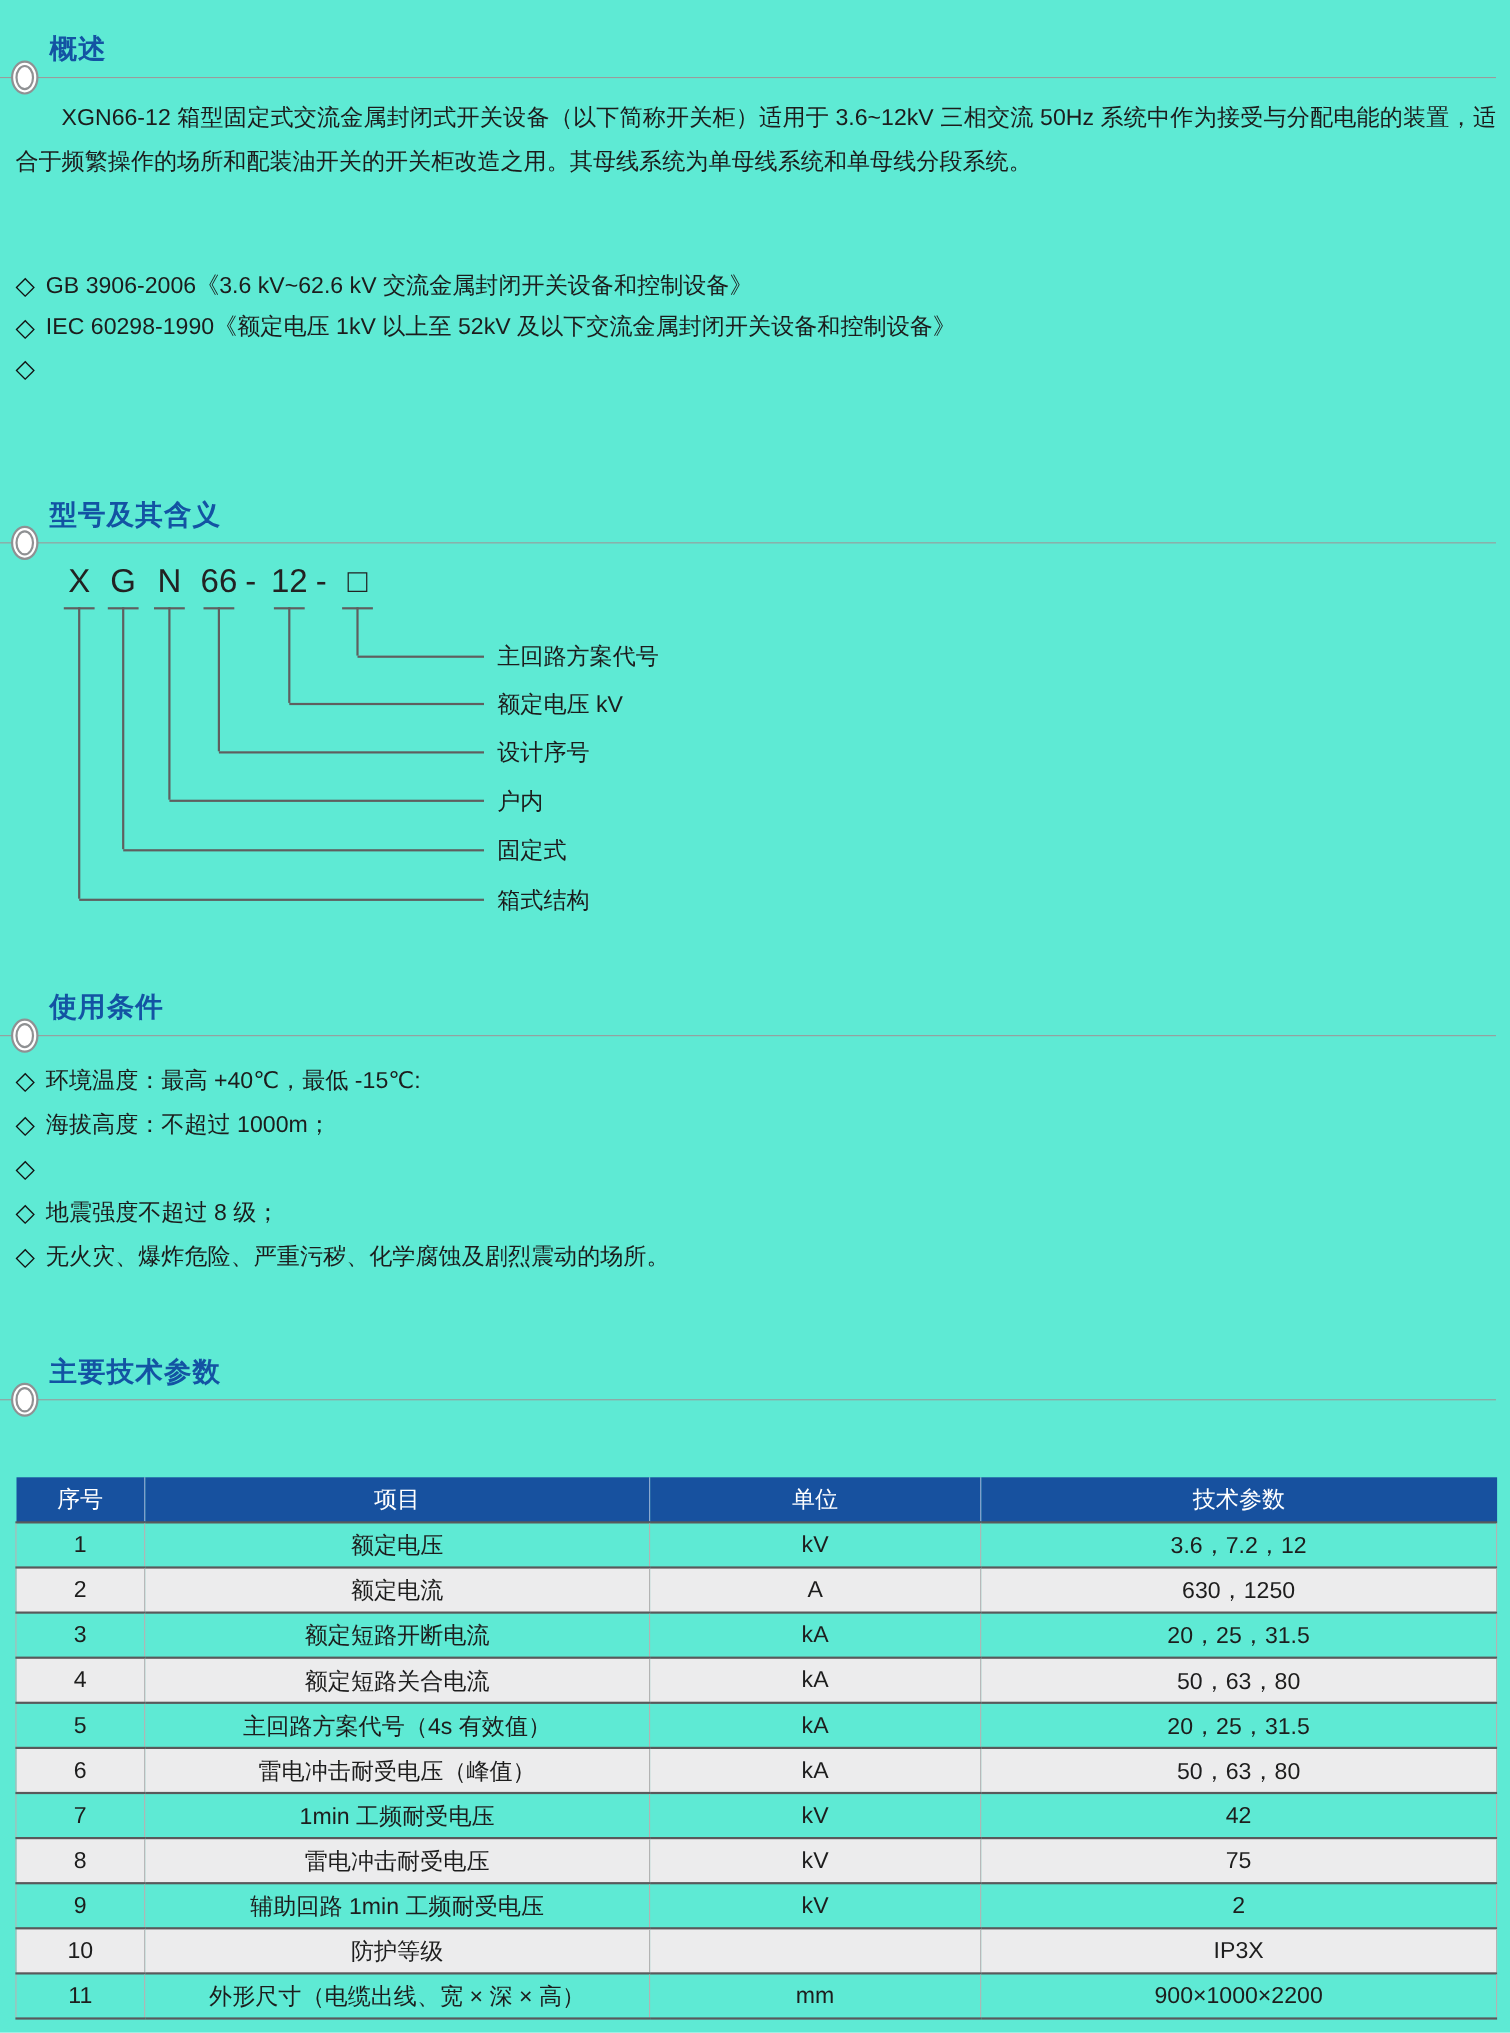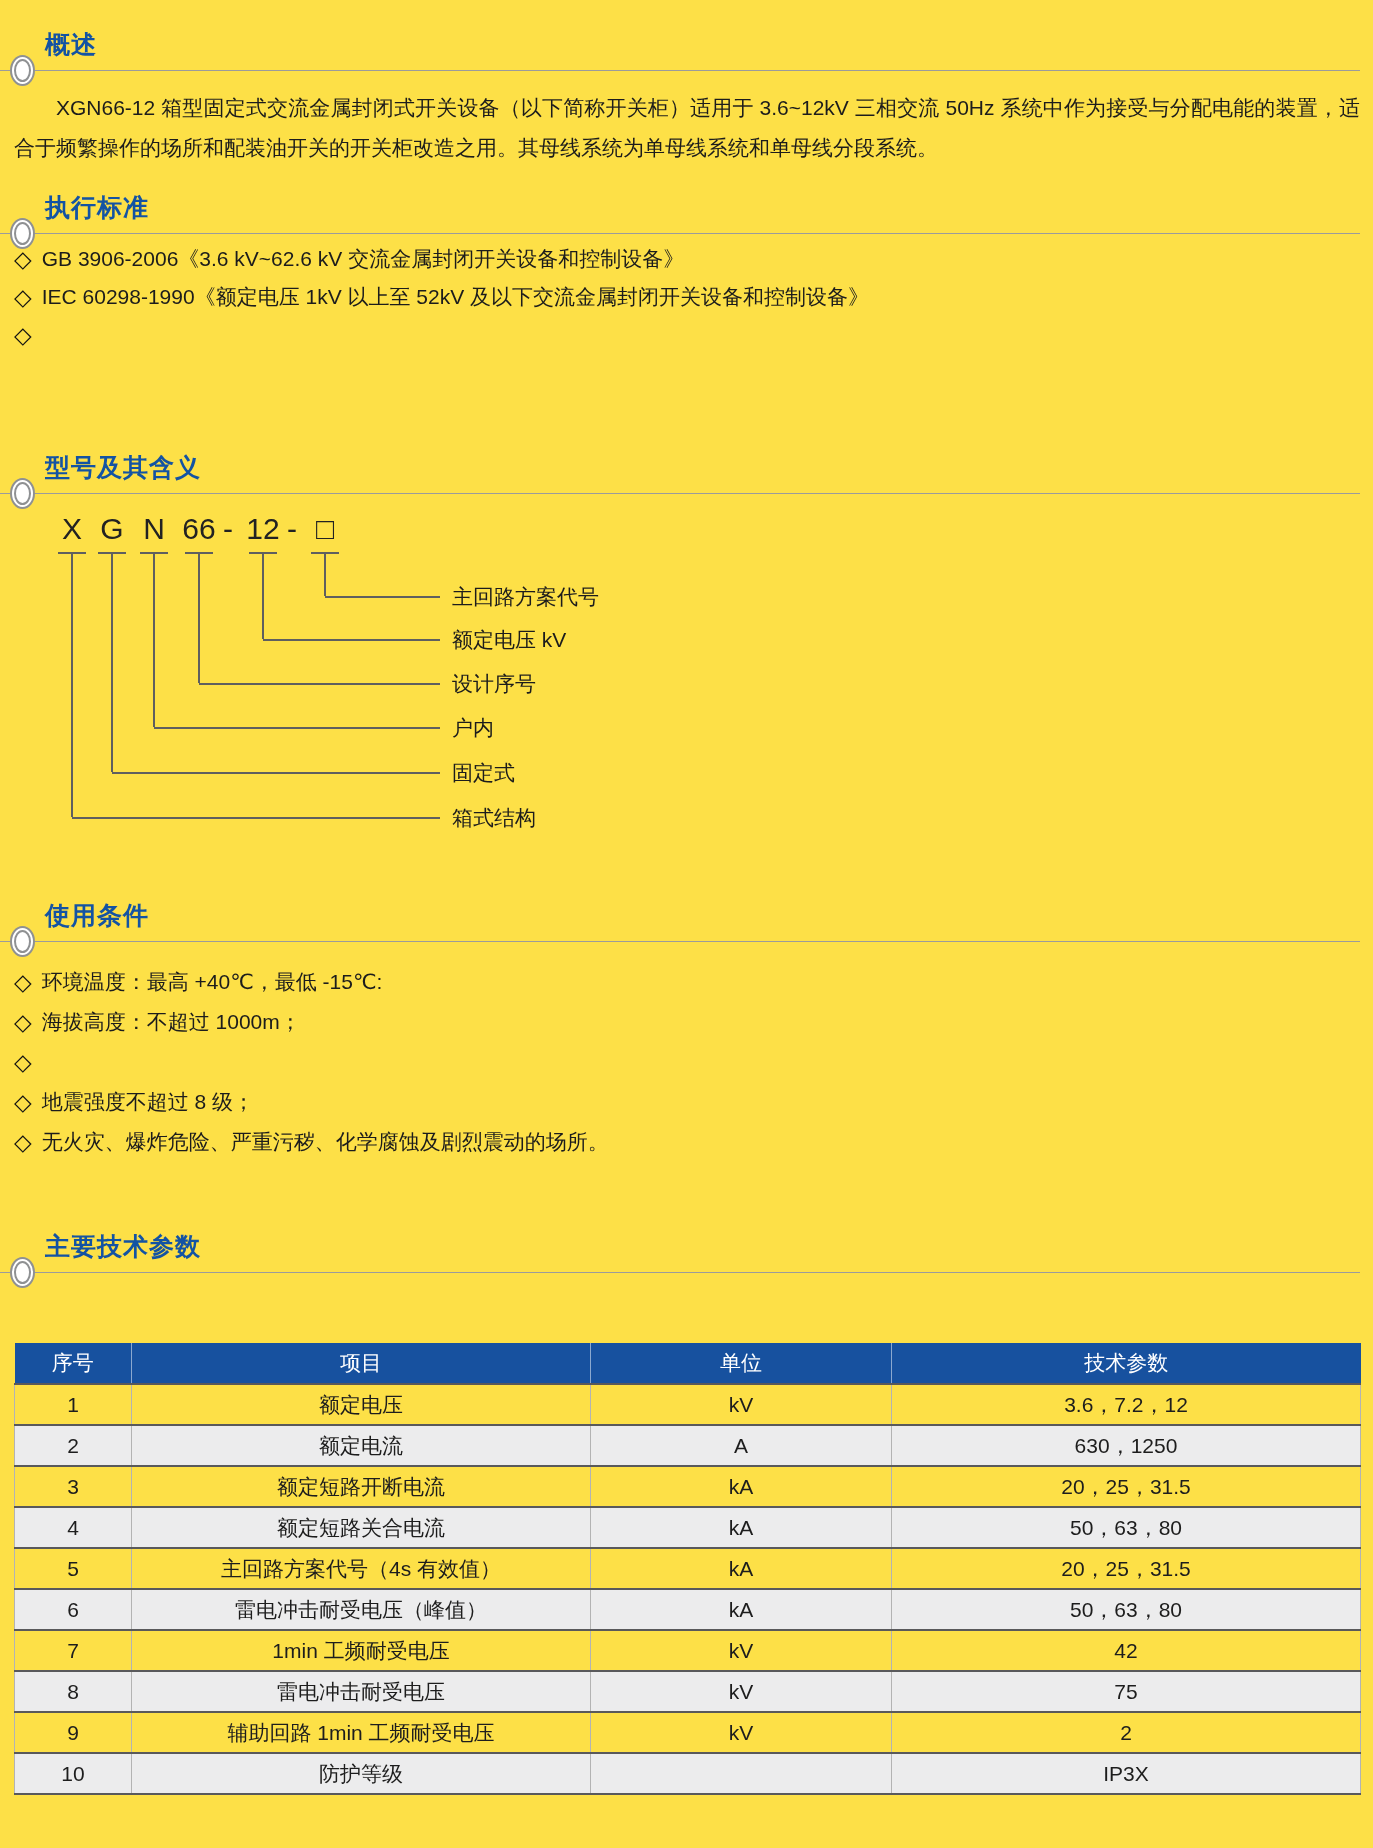--- a/index.html
+++ b/index.html
@@ -1,16 +1,16 @@
 <!DOCTYPE html>
 <html><head>
 <meta charset="utf-8">
 <style>
   html,body{margin:0;padding:0;background:#fff;}
-  .page{position:relative;width:1373px;height:1848px;background:#fde047;overflow:hidden;
+  .page{position:relative;width:1373px;height:1848px;background:#5eead4;overflow:hidden;
         font-family:"Liberation Sans","DejaVu Sans",sans-serif;color:#1c1c1c;}
 
   
   .sec-hdr{position:absolute;left:0;width:1360px;height:48px;border-bottom:1px solid #9b9b9b;}
   .sec-title{position:absolute;left:45px;bottom:9px;font-size:25px;font-weight:700;color:#1353a3;letter-spacing:1px;}
   .circle{position:absolute;left:10px;bottom:-16px;width:21px;height:27px;border:2px solid #8f9193;
           border-radius:50%;background:#fff;z-index:2;}
   .circle-inner{position:absolute;left:2px;top:2px;right:2px;bottom:2px;border:2px solid #8f9193;border-radius:50%;}
 
   .para{position:absolute;top:88px;left:14px;width:1346px;font-size:21px;line-height:40px;
@@ -43,26 +43,20 @@
 <div class="page">
 
   <div class="sec-hdr" style="top:22px">
     <span class="circle">
         <span class="circle-inner"></span>
       </span>
     <span class="sec-title">概述</span>
   </div>
   <div class="para">XGN66-12 箱型固定式交流金属封闭式开关设备（以下简称开关柜）适用于 3.6~12kV 三相交流 50Hz 系统中作为接受与分配电能的装置，适合于频繁操作的场所和配装油开关的开关柜改造之用。其母线系统为单母线系统和单母线分段系统。</div>
 
-  <div class="sec-hdr" style="top:185px">
-    <span class="circle">
-        <span class="circle-inner"></span>
-      </span>
-    <span class="sec-title">执行标准</span>
-  </div>
   <div class="b-list" style="top:240px">
     <div class="b-item">
       <span class="diamond">◇</span>
       <span>GB 3906-2006《3.6 kV~62.6 kV 交流金属封闭开关设备和控制设备》</span>
     </div>
     <div class="b-item">
       <span class="diamond">◇</span>
       <span>IEC 60298-1990《额定电压 1kV 以上至 52kV 及以下交流金属封闭开关设备和控制设备》</span>
     </div>
     <div class="b-item">
@@ -219,16 +213,22 @@
         <td>辅助回路 1min 工频耐受电压</td>
         <td>kV</td>
         <td>2</td>
       </tr>
       <tr>
         <td>10</td>
         <td>防护等级</td>
         <td></td>
         <td>IP3X</td>
       </tr>
+      <tr>
+        <td>11</td>
+        <td>外形尺寸（电缆出线、宽 × 深 × 高）</td>
+        <td>mm</td>
+        <td>900×1000×2200</td>
+      </tr>
     </tbody>
   </table>
 
 </div>
 
 </body></html>

